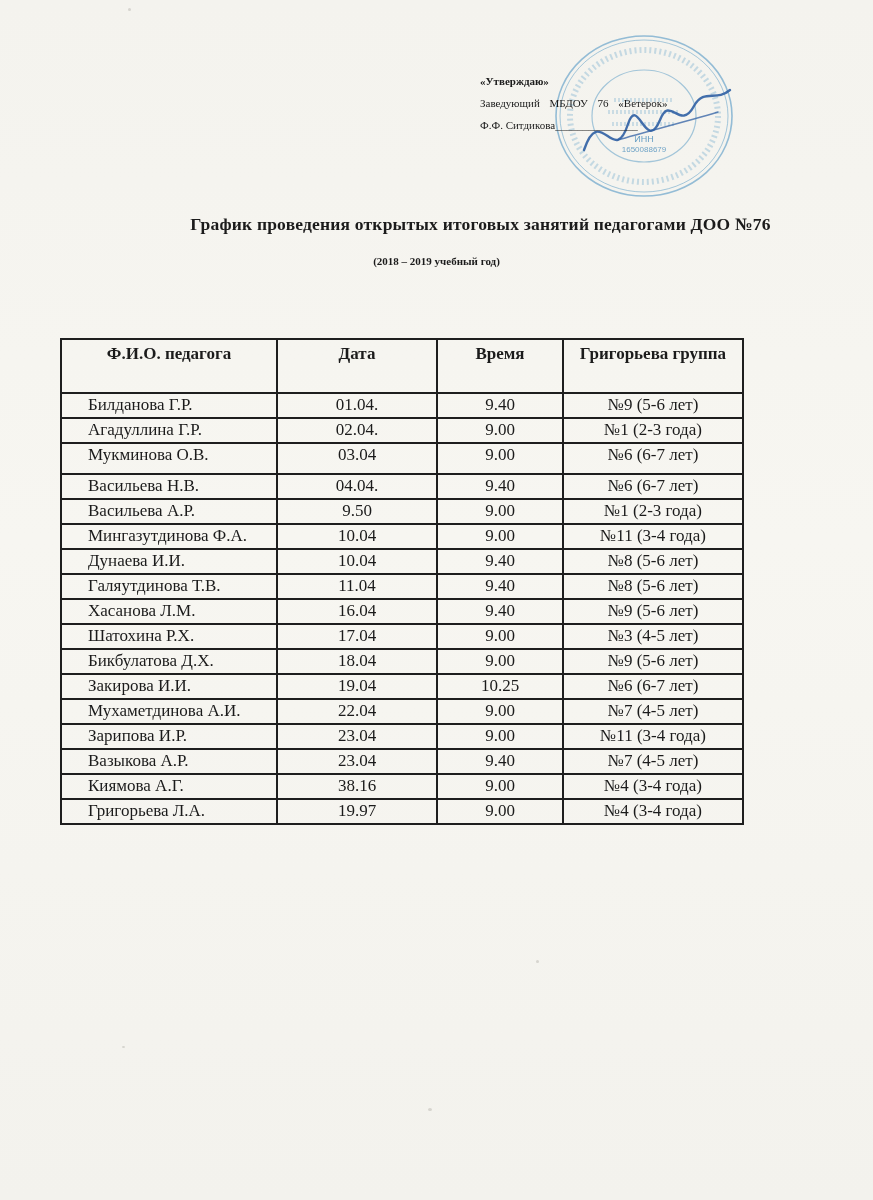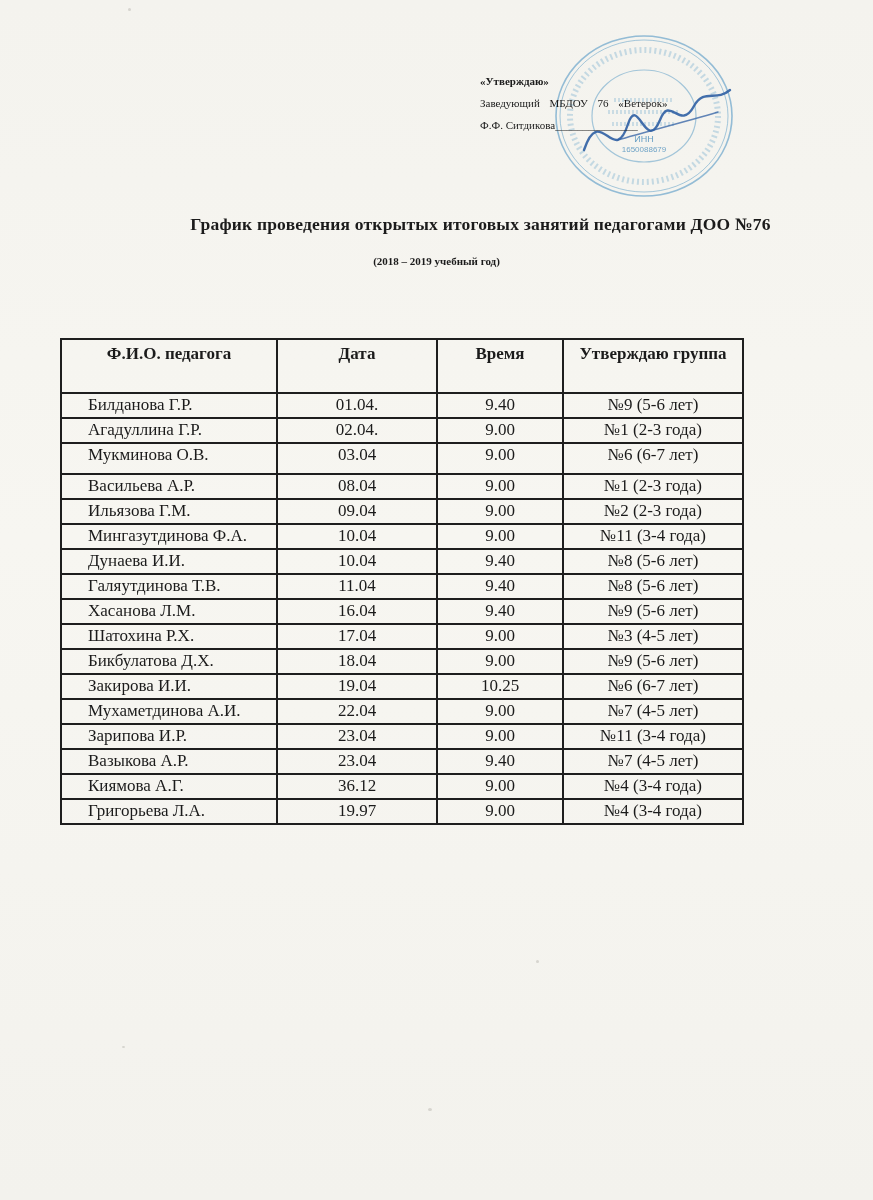--- a/index.html
+++ b/index.html
@@ -140,21 +140,21 @@
       <col style="width:216px">
       <col style="width:160px">
       <col style="width:126px">
       <col style="width:180px">
     </colgroup>
     <thead>
       <tr>
         <th>Ф.И.О. педагога</th>
         <th>Дата</th>
         <th>Время</th>
-        <th>Утверждаю группа</th>
+        <th>Григорьева группа</th>
       </tr>
     </thead>
     <tbody>
         <tr>
           <td>Билданова Г.Р.</td>
           <td>01.04.</td>
           <td>9.40</td>
           <td>№9 (5-6 лет)</td>
         </tr>
         <tr>
@@ -163,30 +163,30 @@
           <td>9.00</td>
           <td>№1 (2-3 года)</td>
         </tr>
         <tr>
           <td>Мукминова О.В.</td>
           <td>03.04</td>
           <td>9.00</td>
           <td>№6 (6-7 лет)</td>
         </tr>
         <tr>
+          <td>Васильева Н.В.</td>
+          <td>04.04.</td>
+          <td>9.40</td>
+          <td>№6 (6-7 лет)</td>
+        </tr>
+        <tr>
           <td>Васильева А.Р.</td>
-          <td>08.04</td>
+          <td>9.50</td>
           <td>9.00</td>
           <td>№1 (2-3 года)</td>
-        </tr>
-        <tr>
-          <td>Ильязова Г.М.</td>
-          <td>09.04</td>
-          <td>9.00</td>
-          <td>№2 (2-3 года)</td>
         </tr>
         <tr>
           <td>Мингазутдинова Ф.А.</td>
           <td>10.04</td>
           <td>9.00</td>
           <td>№11 (3-4 года)</td>
         </tr>
         <tr>
           <td>Дунаева И.И.</td>
           <td>10.04</td>
@@ -236,21 +236,21 @@
           <td>№11 (3-4 года)</td>
         </tr>
         <tr>
           <td>Вазыкова А.Р.</td>
           <td>23.04</td>
           <td>9.40</td>
           <td>№7 (4-5 лет)</td>
         </tr>
         <tr>
           <td>Киямова А.Г.</td>
-          <td>36.12</td>
+          <td>38.16</td>
           <td>9.00</td>
           <td>№4 (3-4 года)</td>
         </tr>
         <tr>
           <td>Григорьева Л.А.</td>
           <td>19.97</td>
           <td>9.00</td>
           <td>№4 (3-4 года)</td>
         </tr>
       </tbody>

